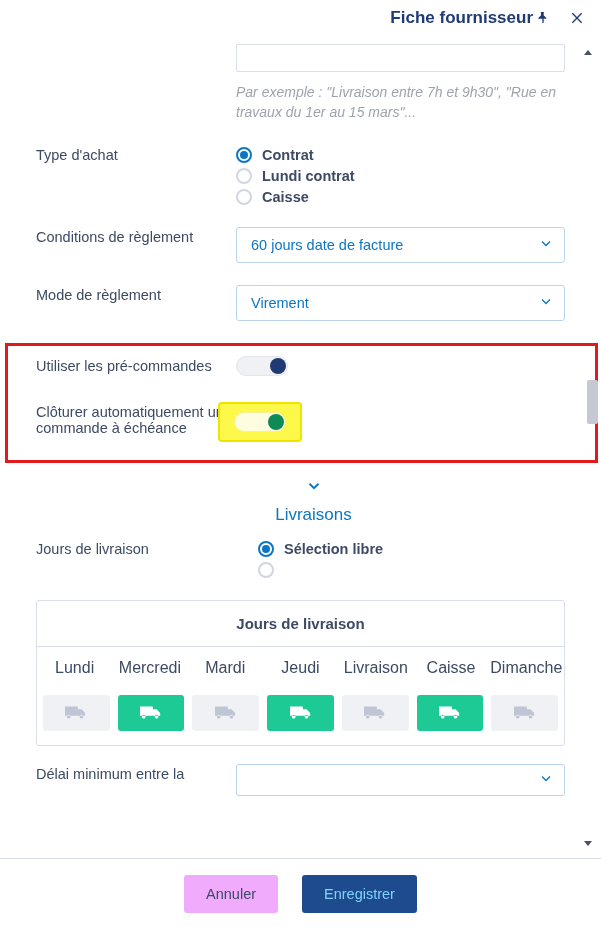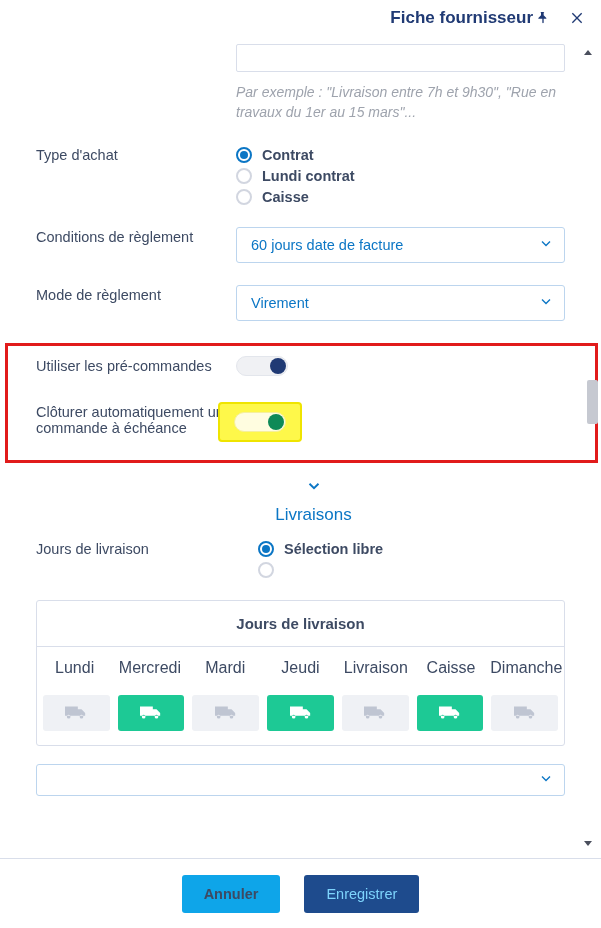--- a/index.html
+++ b/index.html
@@ -268,21 +268,21 @@
   }
   .btn {
     height: 38px;
     padding: 0 22px;
     border-radius: 3px;
     font-size: 14.5px;
     font-weight: 500;
     border: none;
     cursor: pointer;
   }
-  .btn.cancel { background: #0ea5e9; color: var(--text); font-weight: bold; }
+  .btn.cancel { background: #f0abfc; color: var(--text); }
   .btn.primary { background: var(--action-blue); color: #7dd3fc; }
 
   
   .scroll-arrow {
     position: absolute;
     right: 6px;
     width: 14px; height: 14px;
     color: #4a4f5d;
     font-size: 11px;
     display: flex; align-items: center; justify-content: center;
@@ -478,20 +478,21 @@
             </div>
         <div class="day-tile off">
               <svg class="truck" viewBox="0 0 24 16" fill="currentColor">
                 <path d="M0 1h14v10H0zM14 4h4l4 4v3h-8zM4 14a2 2 0 100-4 2 2 0 000 4zm14 0a2 2 0 100-4 2 2 0 000 4z"></path>
               </svg>
             </div>
       </div>
     </div>
 
     <div class="row" style="margin-top:18px; margin-bottom:0;">
+      <div class="label-col" style="color:var(--text);">Délai minimum entre la</div>
       <div class="field-col">
         <div class="select" style="height:32px;">
           <span></span>
           <span class="chev">
             <svg width="16" height="16" viewBox="0 0 24 24" stroke="currentColor" stroke-width="2" fill="none">
                   <path d="M6 9l6 6 6-6"></path>
                 </svg>
           </span>
         </div>
       </div>

